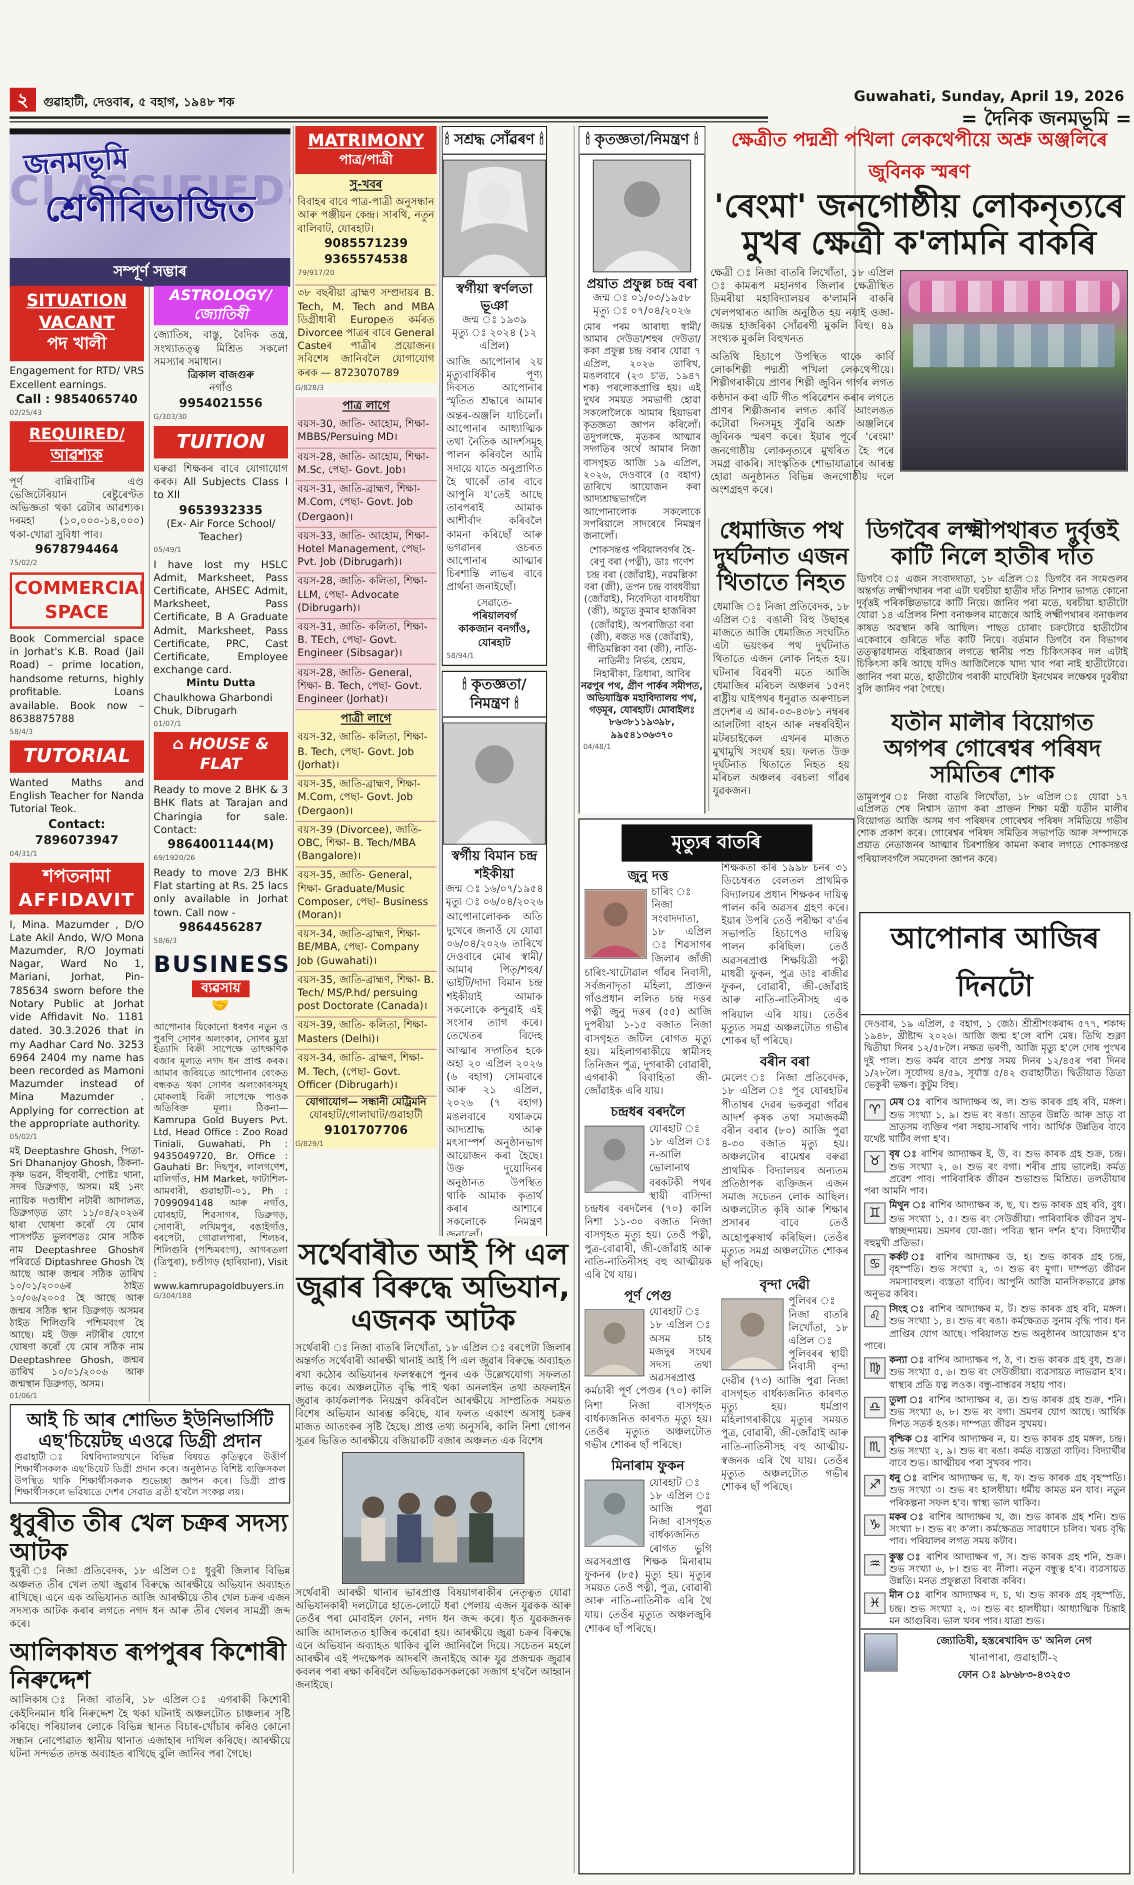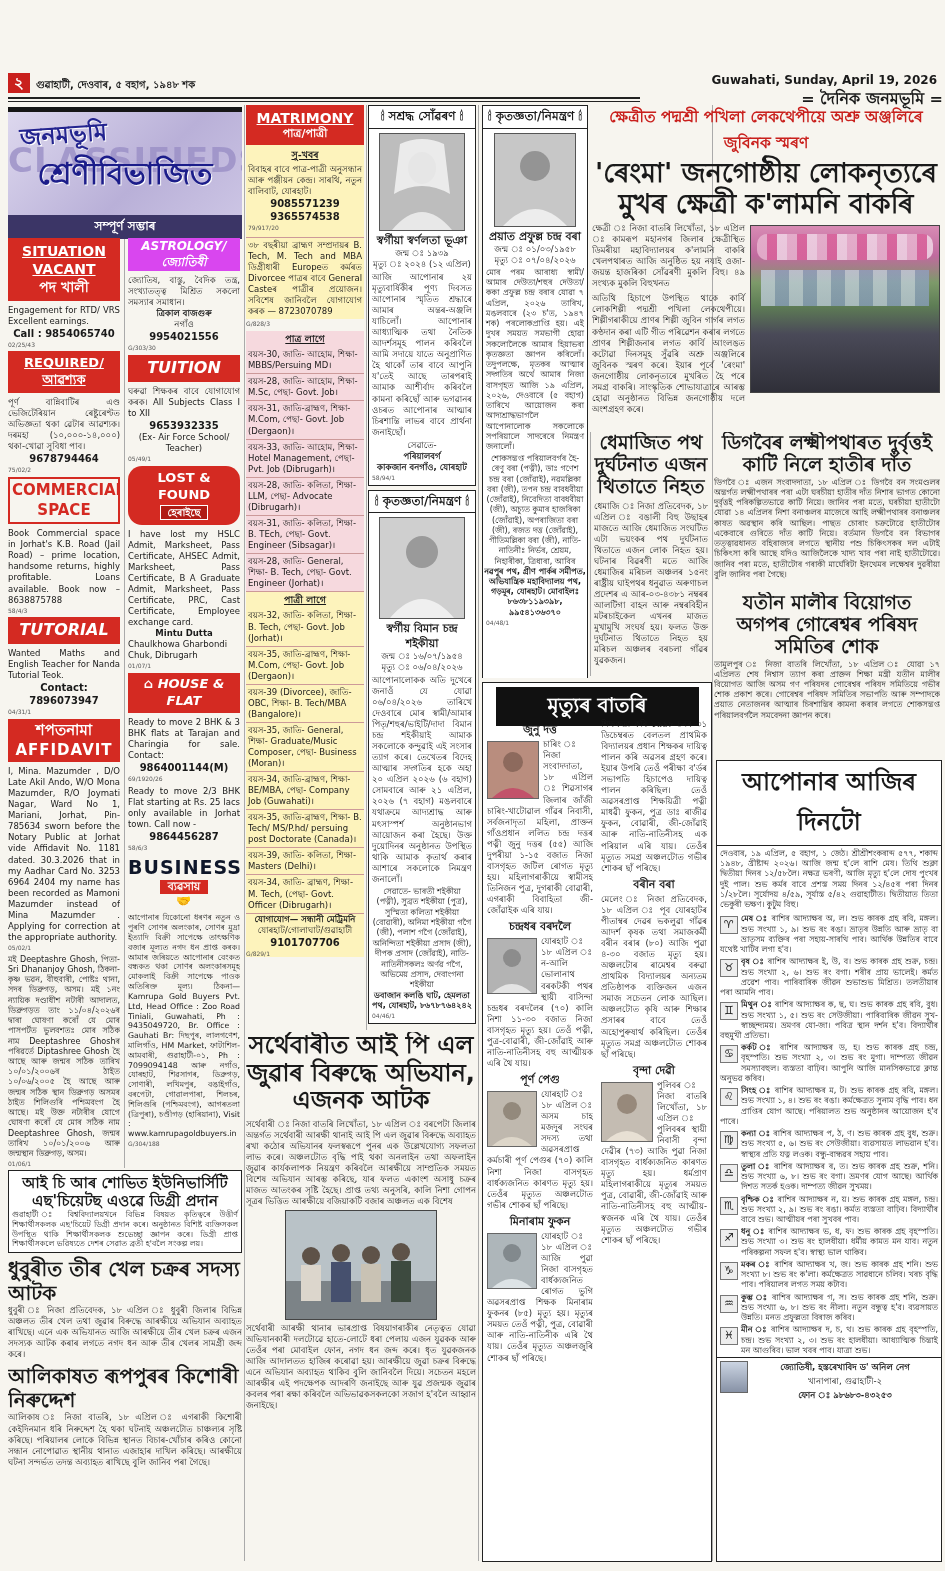--- a/index.html
+++ b/index.html
@@ -40,21 +40,21 @@
   .mat-head{font-weight:bold;text-align:center;text-decoration:underline;font-size:9.5px;padding:2px 0;}
   
   .obit{border:1px solid #222;background:#fff;}
   .obit-hd{border-bottom:1px solid #222;text-align:center;font-weight:bold;font-size:12px;padding:3px 0;background:#fff;}
   .obit-name{text-align:center;font-weight:bold;font-size:11px;margin-top:3px;}
   .obit-dates{text-align:center;font-size:8.5px;}
   .portrait{display:block;margin:4px auto 2px auto;border:1px solid #555;background:linear-gradient(180deg,#d8d8d8,#9e9e9e);}
   .sign-line{text-align:center;font-size:8.5px;}
   
   #deathbox{border:1px solid #222;background:#fff;}
-  #death-title{background:#111;color:#fff;font-weight:bold;font-size:20px;text-align:center;width:203px;margin:4px auto;padding:3px 0;}
+  #death-title{background:#111;color:#fff;font-weight:bold;font-size:15px;text-align:center;width:159px;margin:4px auto;padding:3px 0;}
   .dn-name{font-weight:bold;text-align:center;font-size:11px;margin:4px 0 2px 0;}
   .dn-photo{float:left;margin:2px 4px 2px 0;border:1px solid #666;}
   
   .kicker{color:#c9201d;font-weight:bold;font-size:15.5px;text-align:center;}
   .headline-xl{font-weight:bold;font-size:27px;line-height:1.15;text-align:center;}
   .headline-lg{font-weight:bold;font-size:19px;line-height:1.15;text-align:center;}
   .headline-md{font-weight:bold;font-size:20px;line-height:1.2;text-align:center;}
   .headline-sm{font-weight:bold;font-size:13px;line-height:1.2;text-align:center;}
   .leadphoto{float:right;width:188px;height:166px;margin:2px 0 3px 5px;border:1px solid #444;background:
     linear-gradient(180deg,#d88bb4 0%,#c06a9e 18%,#7d9a6a 34%,#5e7d55 48%,#4a4a58 65%,#2f2f38 100%);position:relative;}
@@ -154,24 +154,20 @@
     <div class="code">G/303/30</div>
 
     <div class="blk red-it">
       <span>TUITION</span>
     </div>
     <div class="just">ঘৰুৱা শিক্ষকৰ বাবে যোগাযোগ কৰক। All Subjects Class I to XII</div>
     <div class="phone">9653932335</div>
     <div class="ctr">(Ex- Air Force School/ Teacher)</div>
     <div class="code">05/49/1</div>
 
-    <div class="blk lf-pill">
-      <div>LOST &amp; FOUND</div>
-      <div class="lf-sub">হেৰাইছে</div>
-    </div>
     <div class="just">I have lost my HSLC Admit, Marksheet, Pass Certificate, AHSEC Admit, Marksheet, Pass Certificate, B A Graduate Admit, Marksheet, Pass Certificate, PRC, Cast Certificate, Employee exchange card.</div>
     <div class="ctr bold">Mintu Dutta</div>
     <div>Chaulkhowa Gharbondi Chuk, Dibrugarh</div>
     <div class="code">01/07/1</div>
 
     <div class="blk red-it" style="font-size:13px;">
       <span>⌂</span>
       <span>HOUSE &amp; FLAT</span>
     </div>
     <div class="just">Ready to move 2 BHK &amp; 3 BHK flats at Tarajan and Charingia for sale. Contact:</div>
@@ -235,21 +231,21 @@
       <div class="mat-item">বয়স-35, জাতি-ব্ৰাহ্মণ, শিক্ষা- B. Tech/ MS/P.hd/ persuing post Doctorate (Canada)।</div>
       <div class="mat-item">বয়স-39, জাতি- কলিতা, শিক্ষা- Masters (Delhi)।</div>
       <div class="mat-item">বয়স-34, জাতি- ব্ৰাহ্মণ, শিক্ষা- M. Tech, (পেছা- Govt. Officer (Dibrugarh)।</div>
       <div class="ctr bold">যোগাযোগ— সন্ধানী মেট্ৰিমনি</div>
       <div class="ctr">যোৰহাট/গোলাঘাট/গুৱাহাটী</div>
       <div class="phone">9101707706</div>
       <div class="code">G/829/1</div>
     </div>
   </div>
 
-  <div class="abs sm" style="left:368px;top:105px;width:108px;height:925px;">
+  <div class="abs sm" style="left:368px;top:105px;width:88px;height:925px;">
     <div class="obit blk">
       <div class="obit-hd">
         <span>🕯</span>
         <span>সশ্ৰদ্ধ সোঁৱৰণ</span>
         <span>🕯</span>
       </div>
       <svg class="portrait" width="84" height="96" viewBox="0 0 84 96">
         <rect width="84" height="96" fill="#bdbdbd"></rect>
         <path d="M42 18 a14 16 0 1 0 0.1 0" fill="#8a8a8a"></path>
         <path d="M12 96 Q42 60 72 96 Z" fill="#e8e8e8"></path>

